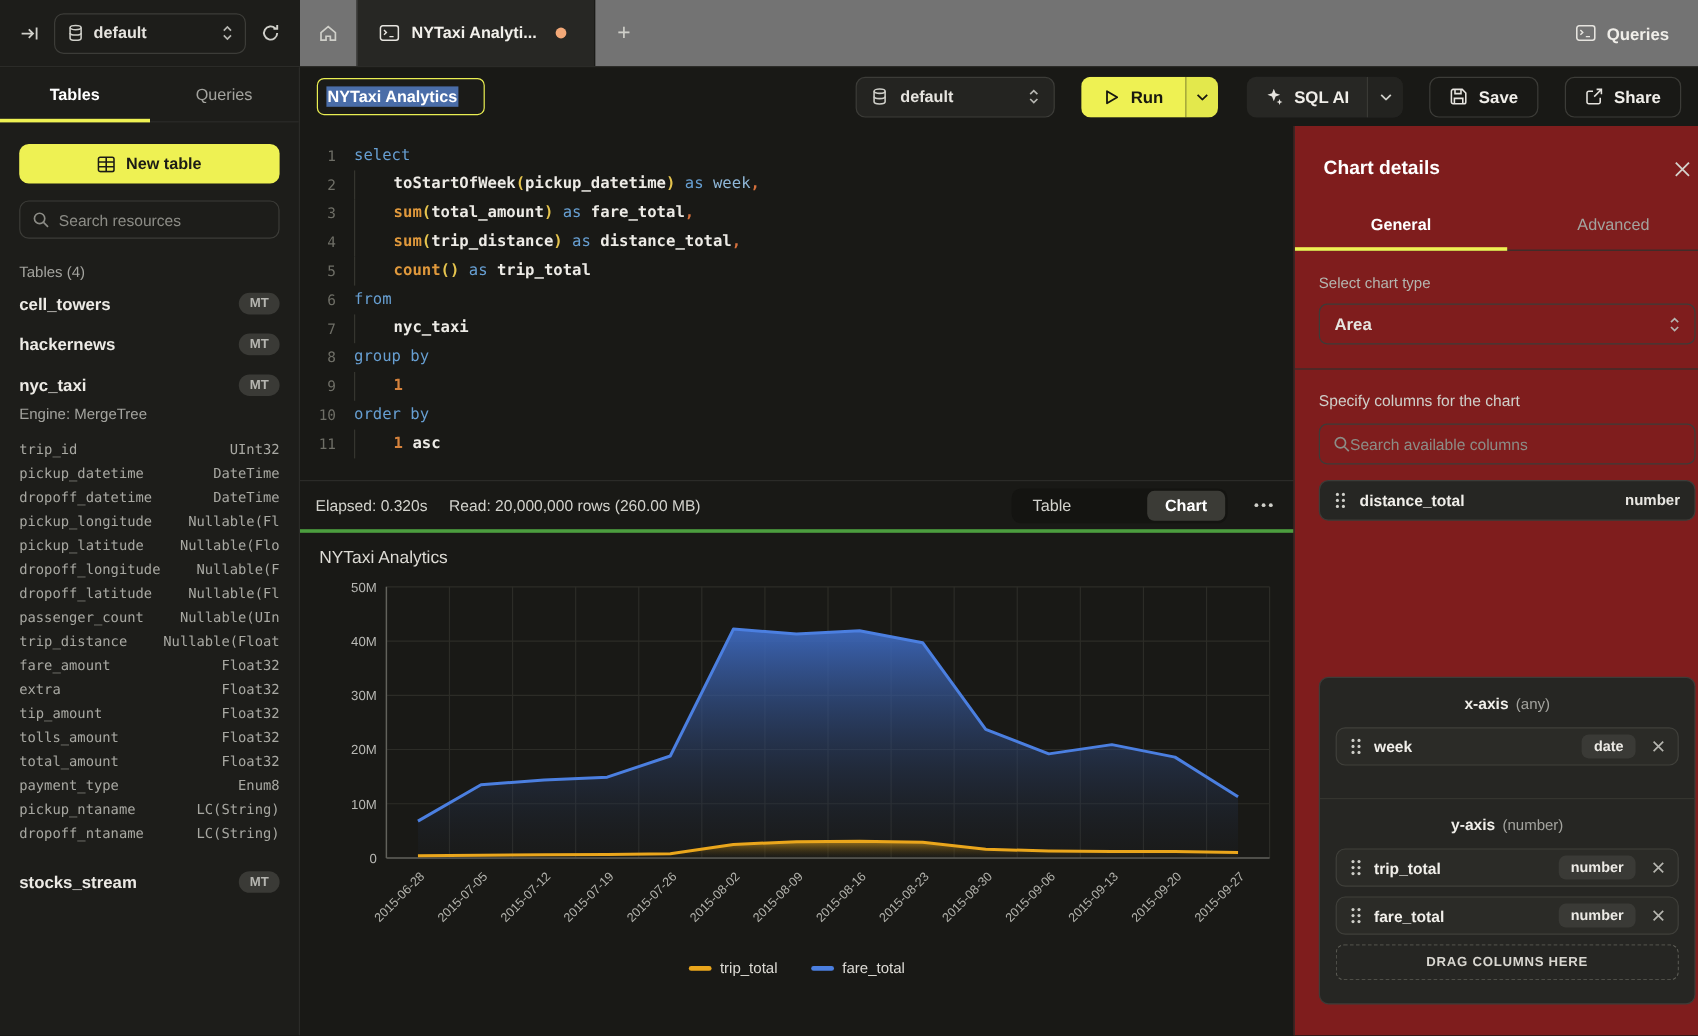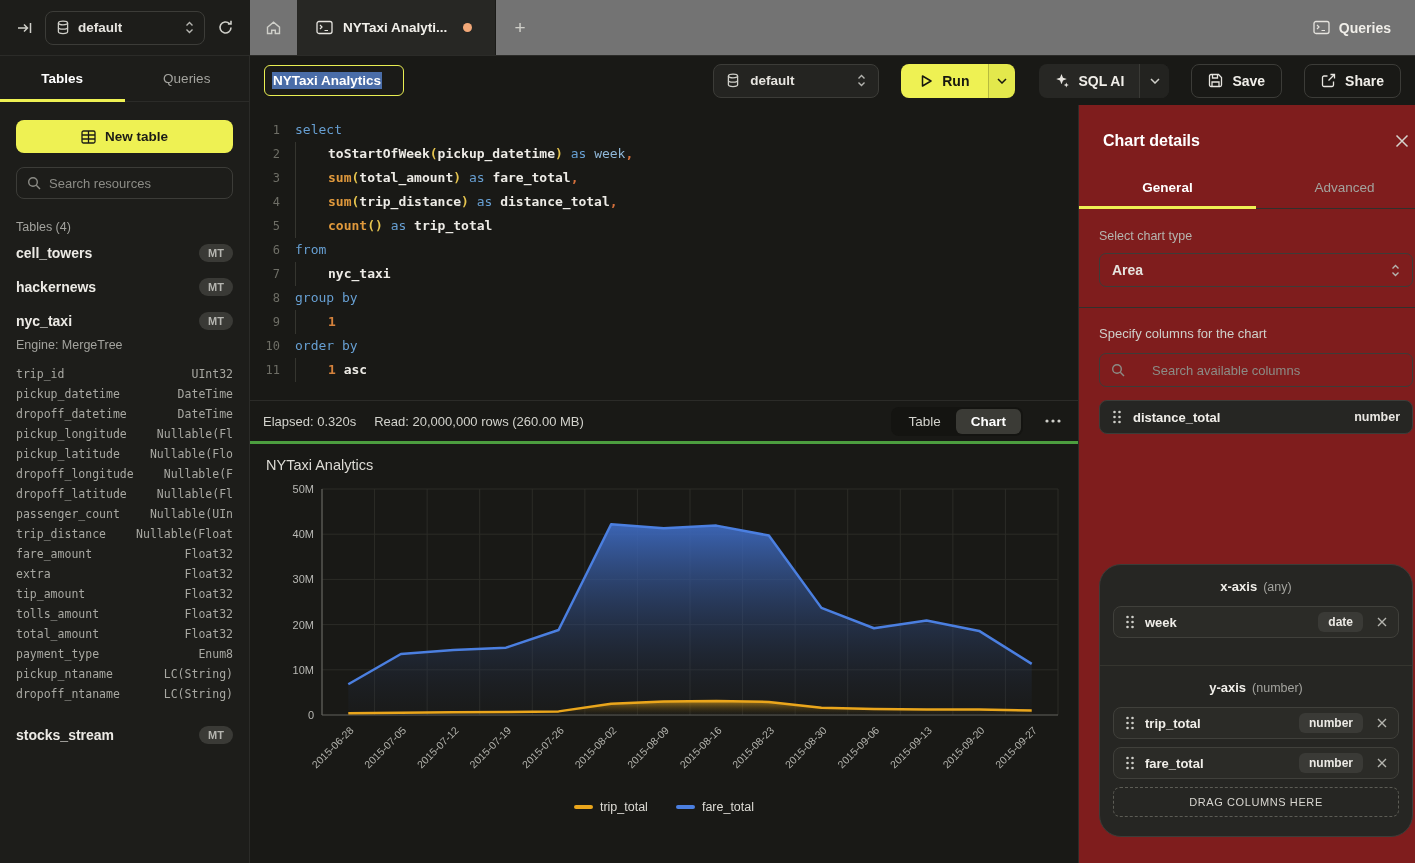--- a/index.html
+++ b/index.html
@@ -72,21 +72,21 @@
   .tk-pr { color:#e5c44e; font-weight:700; }
   .tk-id { color:#edebe6; font-weight:700; }
   .tk-cm { color:#d5703c; font-weight:700; }
   .tk-nm { color:#d5823c; font-weight:700; }
   .tk-pl { color:#c8c8c2; }
 
   
   .results-bar { height:41px; flex-shrink:0; border-top:1px solid #2b2b28; display:flex; align-items:center; padding:0 13px; gap:18px; }
   .res-search { width:228px; height:30px; border:1px solid #3c3c38; border-radius:7px; display:flex; align-items:center; gap:8px; padding:0 10px; color:#8c8c86; flex-shrink:0; }
   .res-stat { font-size:13px; color:#d2d2cc; white-space:nowrap; }
-  .seg { margin-left:auto; display:flex; background:#141411; border-radius:8px; padding:2px; }
+  .seg { margin-left:auto; display:flex; background:#141411; border-radius:8px; padding:2px;gap:48px; }
   .seg-btn { padding:5px 15px; font-size:13.5px; color:#d2d2cc; border-radius:6px; cursor:pointer; }
   .seg-btn.active { background:#3b3b36; color:#fff; font-weight:600; }
   .more-btn { color:#cfcfc9; padding:0 4px; cursor:pointer; }
   .green-rule { height:3px; background:#4c9e3f; flex-shrink:0; }
 
   
   .chart-area { flex:1; padding:13px 16px 0; min-height:0; overflow:hidden; }
   .chart-title { font-size:14.5px; color:#dddbd5; }
   .legend { display:flex; justify-content:center; gap:28px; margin-top:0; }
   .legend-item { display:flex; align-items:center; gap:7px; font-size:12.5px; color:#dddbd5; cursor:pointer; }
@@ -99,33 +99,33 @@
   .panel-close { color:#d5d3cd; cursor:pointer; }
   .panel-tabs { display:flex; border-bottom:1px solid #31312d; flex-shrink:0; }
   .panel-tab { flex:1; text-align:center; padding:11px 0 13px; font-size:13.5px; color:#a3a39e; position:relative; cursor:pointer; }
   .panel-tab.active { color:#fff; font-weight:600; }
   .panel-tab.active::after { content:''; position:absolute; left:0; right:0; bottom:-1px; height:3px; background:#eef153; }
   .panel-body { flex:1; display:flex; flex-direction:column; padding:20px 20px 26px; min-height:0; }
   .field-label { font-size:12.5px; color:#b5b5af; margin-bottom:10px; }
   .select-box { height:34px; border:1px solid #3c3c38; border-radius:7px; display:flex; align-items:center; justify-content:space-between; padding:0 12px; font-size:14px; font-weight:600; cursor:pointer; }
   .panel-div { height:1px; background:#31312d; margin:20px -20px 18px; }
   .cols-label { font-size:13px; font-weight:400; color:#cfcfc9; margin-bottom:12px; }
-  .panel-search { height:34px; border:1px solid #3c3c38; border-radius:7px; display:flex; align-items:center; gap:27px; padding:0 11px; color:#8c8c86; margin-bottom:13px; }
+  .panel-search { height:34px; border:1px solid #3c3c38; border-radius:7px; display:flex; align-items:center; gap:0; padding:0 11px; color:#8c8c86; margin-bottom:13px; }
   .chip { height:34px; border:1px solid #3c3c38; border-radius:8px; background:#262623; display:flex; align-items:center; gap:11px; padding:0 12px; cursor:grab; }
   .chip-name { font-size:13px; font-weight:600; flex:1; color:#f0eee9; }
   .chip-type-plain { font-size:12.5px; font-weight:700; color:#e8e6e1; }
-  .axis-box { border:1px solid #3c3c38; border-radius:22px; background:#262623; margin-top:auto; }
+  .axis-box { border:1px solid #3c3c38; border-radius:8px; background:#262623; margin-top:auto; }
   .axis-sec { padding:14px 13px 19px; }
   .axis-sec.second { border-top:1px solid #35352f; }
   .axis-head { text-align:center; font-size:13px; font-weight:700; color:#f0eee9; margin-bottom:12px; }
   .hint { color:#a3a39e; font-weight:400; font-size:12.5px; margin-left:6px; }
   .axis-chip { height:32px; border:1px solid #40403b; border-radius:8px; background:#2b2b27; display:flex; align-items:center; gap:10px; padding:0 11px; margin-bottom:8px; cursor:grab; }
   .type-badge { background:#3a3a36; color:#eceae5; font-size:12px; font-weight:700; padding:3px 10px; border-radius:6px; }
   .chip-x { color:#b5b5af; margin-left:4px; cursor:pointer; display:flex; }
-  .dropzone { border:1.5px dashed #5c5c55; border-radius:7px; height:30px; display:flex; align-items:center; justify-content:center; font-size:11px; font-weight:400; letter-spacing:.6px; color:#d8d6d0; margin-top:4px; }
+  .dropzone { border:1.5px dashed #5c5c55; border-radius:7px; height:30px; display:flex; align-items:center; justify-content:center; font-size:11px; font-weight:700; letter-spacing:.6px; color:#d8d6d0; margin-top:4px; }
   svg.ic { display:block; }
 </style>
 </head>
 <body>
 
 <div class="app">
 
   <div class="topbar">
     <div class="topbar-left">
       <span class="icon-btn">

